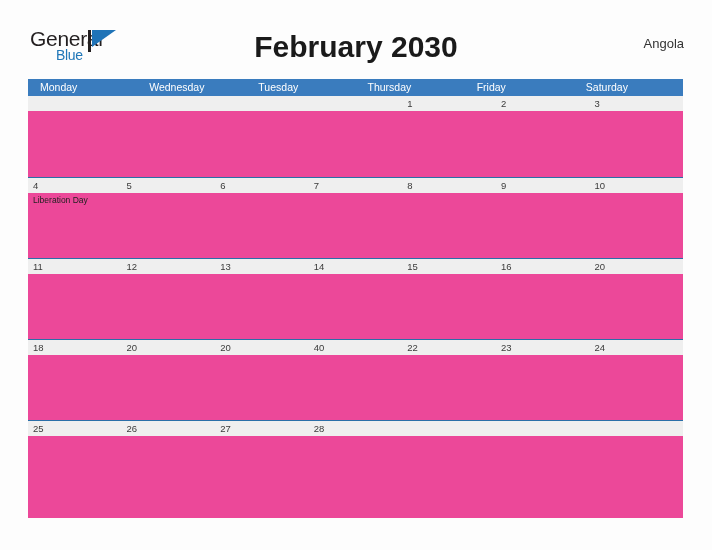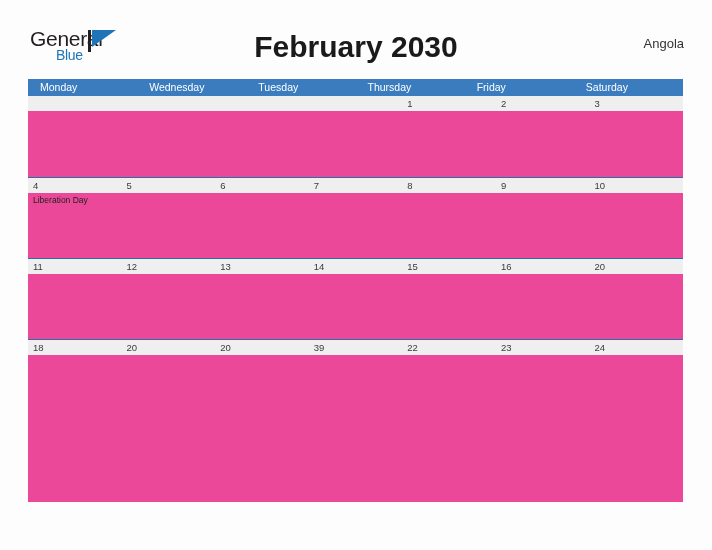--- a/index.html
+++ b/index.html
@@ -252,37 +252,46 @@
         <div class="event-cell"></div>
         <div class="event-cell"></div>
       </div>
     </div>
 
     <div class="week-row">
       <div class="date-band">
         <div class="date-cell">18</div>
         <div class="date-cell">20</div>
         <div class="date-cell">20</div>
-        <div class="date-cell">39</div>
+        <div class="date-cell">40</div>
         <div class="date-cell">22</div>
         <div class="date-cell">23</div>
         <div class="date-cell">24</div>
       </div>
       <div class="event-band">
         <div class="event-cell"></div>
         <div class="event-cell"></div>
         <div class="event-cell"></div>
         <div class="event-cell"></div>
         <div class="event-cell"></div>
         <div class="event-cell"></div>
         <div class="event-cell"></div>
       </div>
     </div>
 
     <div class="week-row">
+      <div class="date-band">
+        <div class="date-cell">25</div>
+        <div class="date-cell">26</div>
+        <div class="date-cell">27</div>
+        <div class="date-cell">28</div>
+        <div class="date-cell"></div>
+        <div class="date-cell"></div>
+        <div class="date-cell"></div>
+      </div>
       <div class="event-band">
         <div class="event-cell"></div>
         <div class="event-cell"></div>
         <div class="event-cell"></div>
         <div class="event-cell"></div>
         <div class="event-cell"></div>
         <div class="event-cell"></div>
         <div class="event-cell"></div>
       </div>
     </div>

